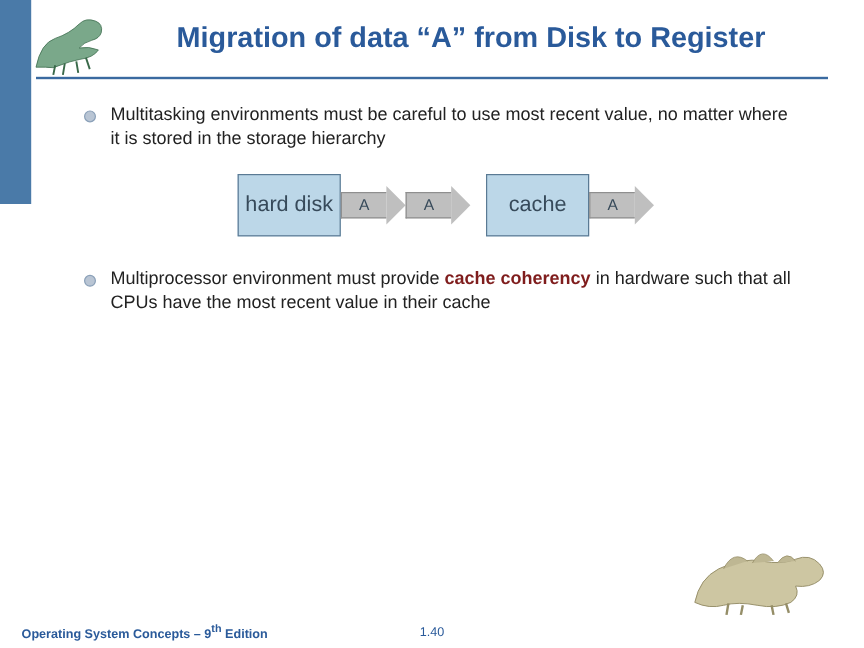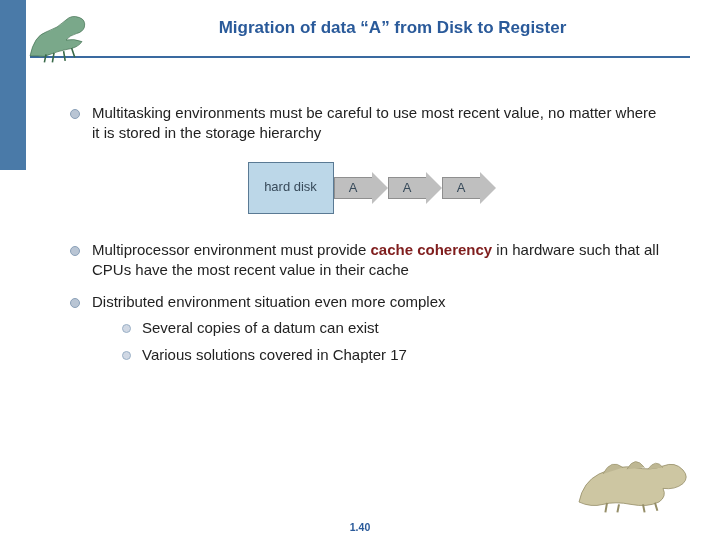--- a/index.html
+++ b/index.html
@@ -1,39 +1,39 @@
 <!DOCTYPE html>
 <html><head>
 <meta charset="utf-8">
 <style>
   * { margin: 0; padding: 0; box-sizing: border-box; }
   body { width: 720px; height: 540px; font-family: Arial, Helvetica, sans-serif; background: #fff; position: relative; overflow: hidden; }
   .sidebar { position: absolute; left: 0; top: 0; width: 26px; height: 170px; background: #4a7aa8; }
   .header { position: relative; padding: 18px 30px 10px 55px; }
   .dino-tl { position: absolute; left: 22px; top: 6px; width: 80px; height: 60px; }
-  .title { color: #2a5a9a; font-size: 17px; font-weight: bold; text-align: center; padding-left: 40px; }
+  .title { color: #2a5a9a; font-size: 24px; font-weight: bold; text-align: center; padding-left: 40px; }
   .hr { margin: 8px 30px 0 30px; border: none; border-top: 2px solid #3a6aa0; }
   .content { padding: 20px 60px 0 70px; font-size: 15px; color: #222; line-height: 1.35; }
-  ul.bullets { list-style: none; margin-top: 25px; }
+  ul.bullets { list-style: none; }
   ul.bullets > li { position: relative; padding-left: 22px; margin-bottom: 12px; }
   ul.bullets > li::before { content: ""; position: absolute; left: 0; top: 6px; width: 8px; height: 8px; border-radius: 50%; background: #b9c5d4; border: 1px solid #8aa0b8; }
   ul.sub { list-style: none; margin-top: 6px; margin-left: 30px; }
   ul.sub > li { position: relative; padding-left: 20px; margin-bottom: 6px; }
   ul.sub > li::before { content: ""; position: absolute; left: 0; top: 6px; width: 7px; height: 7px; border-radius: 50%; background: #d0d8e4; border: 1px solid #9ab0c6; }
   .highlight { color: #7f1d1d; font-weight: bold; }
   .diagram { display: flex; align-items: center; justify-content: center; gap: 0; margin: 18px 0 26px 0; }
-  .dbox { width: 86px; height: 52px; background: #bcd7e8; border: 1px solid #5a7a94; display: flex; align-items: center; justify-content: center; text-align: center; font-size: 13px; color: #374a5a; line-height: 1.15; padding: 2px 4px; margin-left: 13px; }
+  .dbox { width: 86px; height: 52px; background: #bcd7e8; border: 1px solid #5a7a94; display: flex; align-items: center; justify-content: center; text-align: center; font-size: 18px; color: #374a5a; line-height: 1.15; padding: 2px 4px; margin-left: 13px; }
   .arrow-wrap { display: flex; align-items: center; position: relative; }
   .arrow-shape { display: flex; align-items: center; }
   .arrow-body { width: 38px; height: 22px; background: #bfbfbf; display: flex; align-items: center; justify-content: center; font-size: 13px; color: #374a5a; border-top: 1px solid #8f8f8f; border-bottom: 1px solid #8f8f8f; border-left: 1px solid #8f8f8f; }
   .arrow-head { width: 0; height: 0; border-top: 16px solid transparent; border-bottom: 16px solid transparent; border-left: 16px solid #bfbfbf; position: relative; }
   .footer { position: absolute; bottom: 0; left: 0; right: 0; height: 26px; display: flex; align-items: center; justify-content: space-between; padding: 0 18px; font-size: 10.5px; }
   .footer-left { color: #2a5a9a; font-weight: bold; }
   .footer-left .ed { font-size: 9px; vertical-align: super; }
-  .footer-center { color: #2a5a9a; font-weight: bold; position: absolute; left: 50%; transform: translateX(-50%); }
+  .footer-center { color: #2a5a9a; font-weight: normal; position: absolute; left: 50%; transform: translateX(-50%); }
   .footer-right { color: #9a2a2a; font-weight: bold; }
   .dino-br { position: absolute; right: 20px; bottom: 26px; width: 130px; height: 80px; opacity: 0.9; }
 </style>
 </head>
 <body>
 
 <div class="sidebar"></div>
 
 <div class="header">
   <svg class="dino-tl" viewBox="0 0 100 70">
@@ -56,43 +56,40 @@
           <div class="arrow-body">A</div>
           <div class="arrow-head"></div>
         </div>
     </div>
     <div class="arrow-wrap">
       <div class="arrow-shape">
           <div class="arrow-body">A</div>
           <div class="arrow-head"></div>
         </div>
     </div>
+    <div class="dbox">cache</div>
     <div class="arrow-wrap">
       <div class="arrow-shape">
           <div class="arrow-body">A</div>
           <div class="arrow-head"></div>
         </div>
     </div>
   </div>
 
   <ul class="bullets">
     <li>
       <span>Multiprocessor environment must provide </span><span class="highlight">cache coherency</span><span> in hardware such that all CPUs have the most recent value in their cache</span>
     </li>
-    <li>
-      <span>Distributed environment situation even more complex</span>
-      <ul class="sub">
-        <li><span>Several copies of a datum can exist</span></li>
-        <li><span>Various solutions covered in Chapter 17</span></li>
-      </ul>
-    </li>
   </ul>
 </div>
 
 <svg class="dino-br" viewBox="0 0 160 100">
   <path d="M10 85 Q15 60 35 50 Q60 38 80 42 Q100 46 115 40 Q130 34 140 45 Q148 54 140 62 Q130 70 115 68 Q120 78 110 85 Q95 92 75 88 Q55 84 40 88 Q25 92 10 85 Z" fill="#c8c098" stroke="#8a8258" stroke-width="1"></path>
   <path d="M40 50 Q50 30 65 42 M70 44 Q80 26 92 42 M96 44 Q106 30 115 42" fill="#b8b088" stroke="#8a8258" stroke-width="0.8"></path>
   <path d="M45 86 L43 98 M60 88 L58 98 M90 88 L92 98 M105 86 L108 96" stroke="#8a8258" stroke-width="2.5" fill="none"></path>
 </svg>
 
 <div class="footer">
+  <div class="footer-left">
+    <span>Operating System Concepts – 9</span><span class="ed">th</span><span> Edition</span>
+  </div>
   <div class="footer-center">1.40</div>
 </div>
 
 </body></html>

